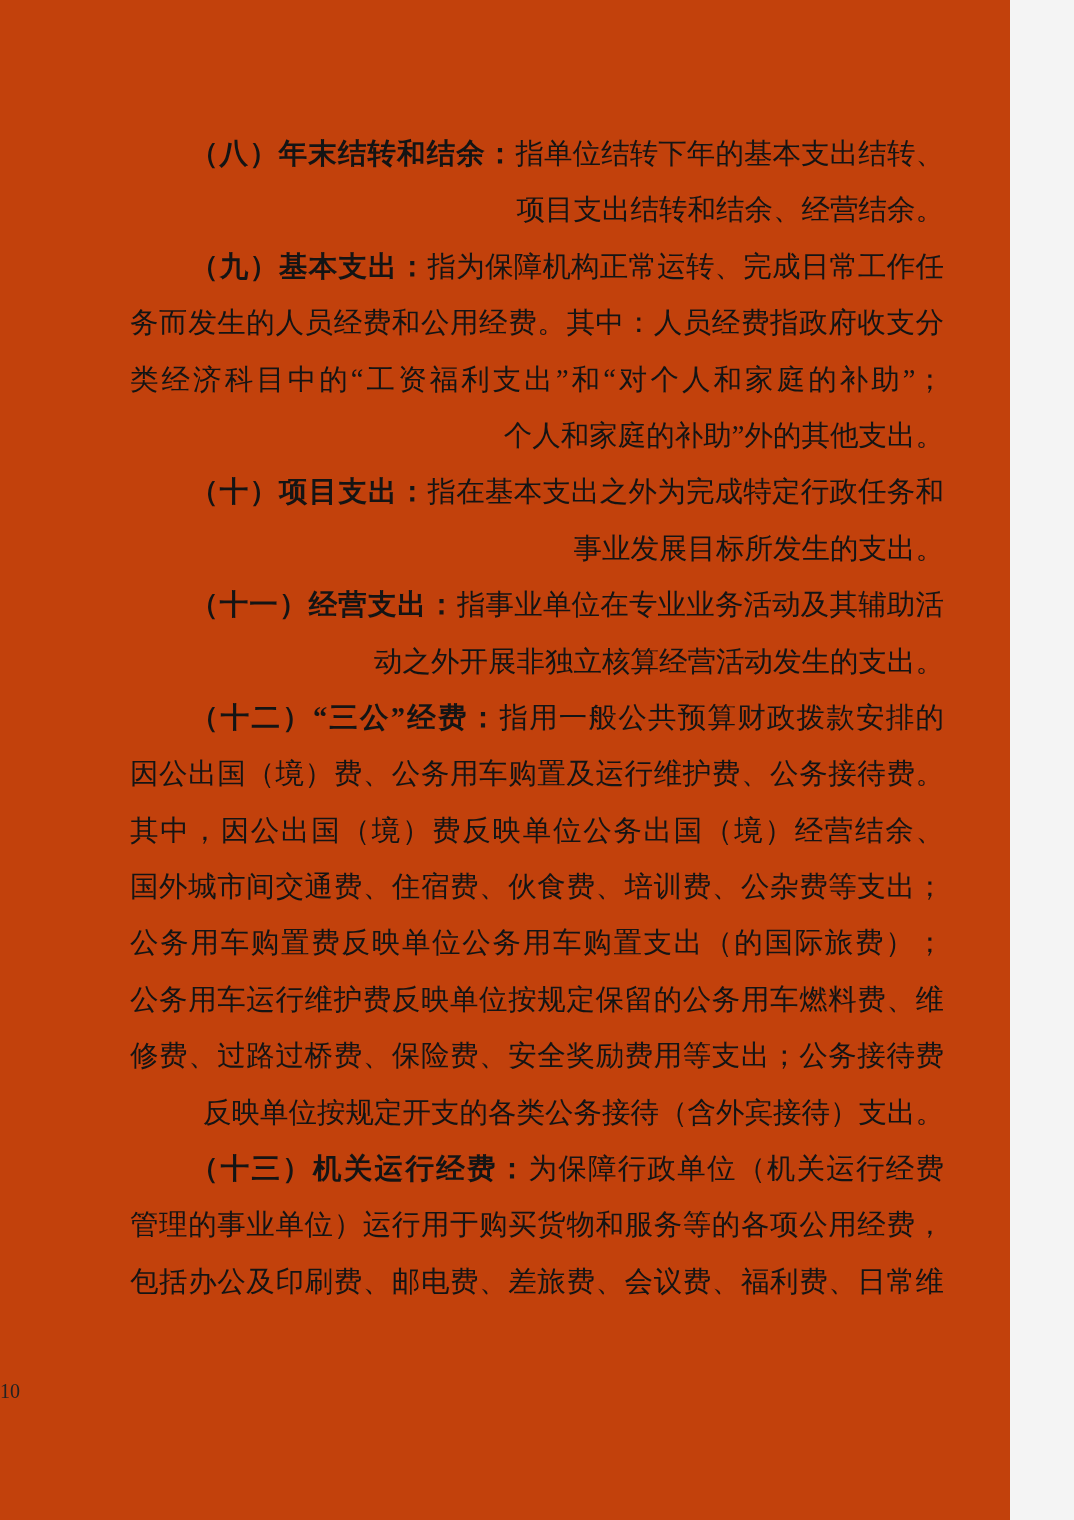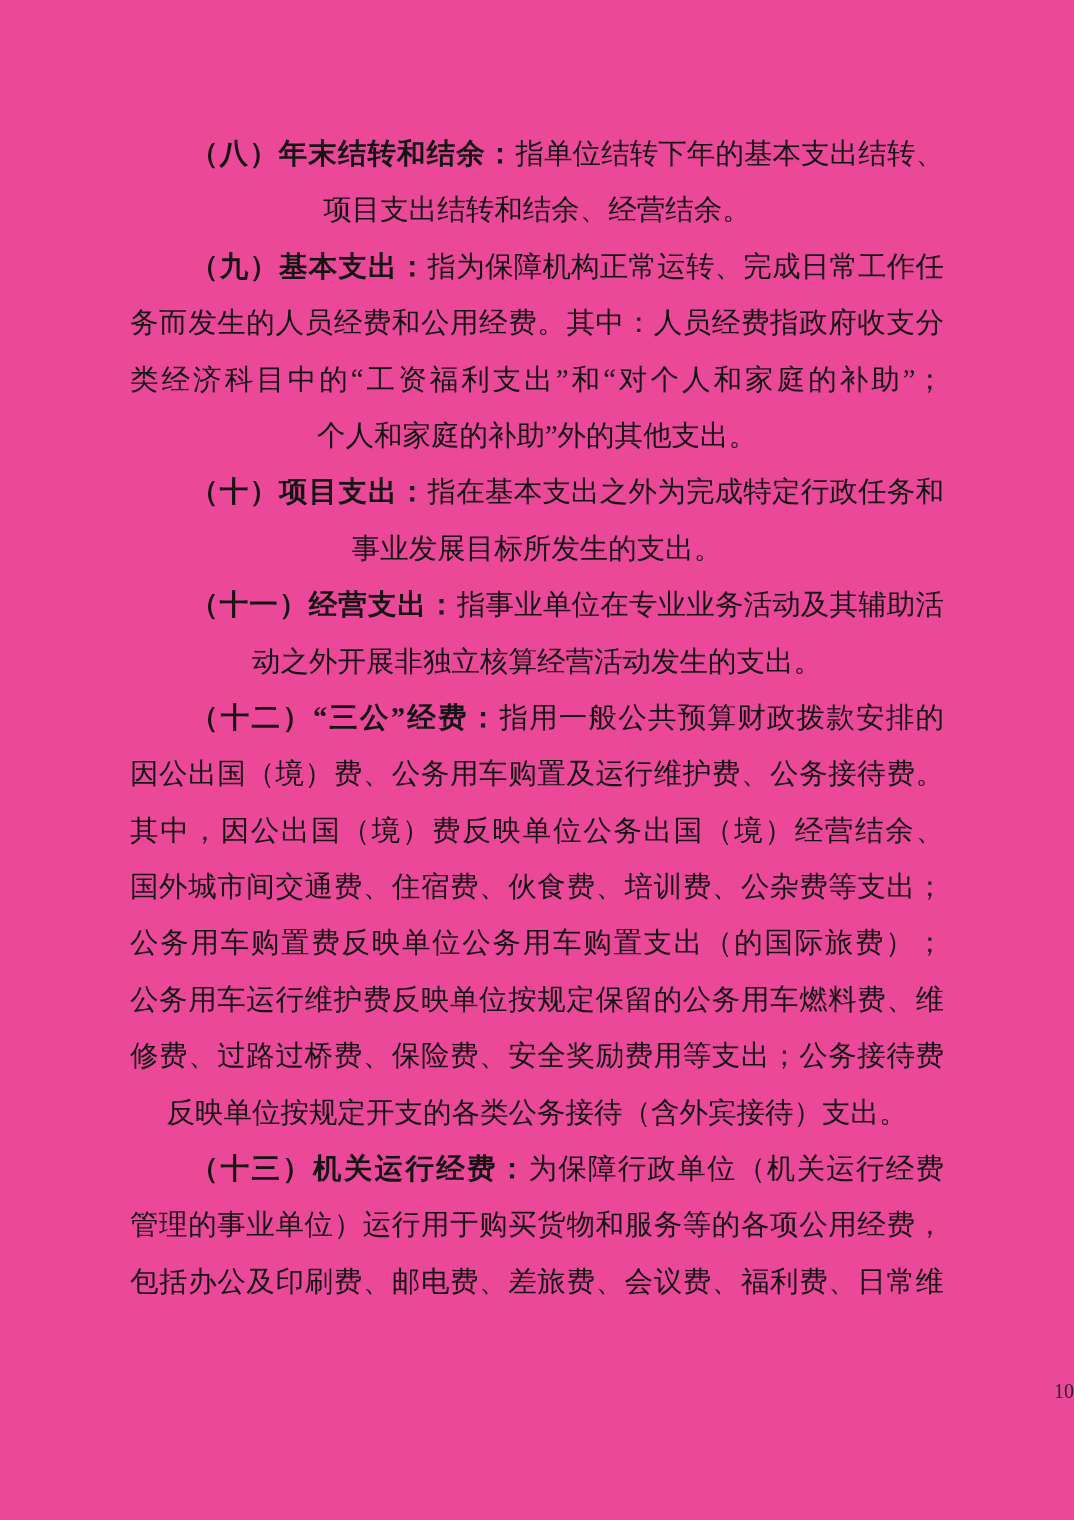--- a/index.html
+++ b/index.html
@@ -4,58 +4,59 @@
 <style>
   html, body { margin: 0; padding: 0; }
   body {
     width: 1074px;
     height: 1520px;
     background: #f4f4f4;
     font-family: "Liberation Serif", "DejaVu Serif", serif;
   }
   .page {
     position: relative;
-    width: 1074px;
+    width: 962px;
     height: 1520px;
-    background: #ec4899;
+    background: #c2410c;
     overflow: hidden;
+    padding-left: 48px;
   }
   .text-body {
     position: absolute;
     left: 130px;
     top: 126px;
     width: 814px;
   }
   .line {
     height: 56.4px;
     line-height: 56.4px;
     font-size: 28.5px;
     color: #141414;
-    text-align: center;
+    text-align: right;
     white-space: normal;
     overflow: hidden;
   }
   .line.j {
     text-align: justify;
     text-align-last: justify;
     text-justify: inter-character;
   }
   .line.ind {
     text-indent: 60px;
   }
   .bold {
     font-weight: 700;
     letter-spacing: 1px;
   }
   .page-number {
     position: absolute;
     left: 0;
     top: 1380px;
     width: 100%;
-    text-align: right;
+    text-align: left;
     font-size: 20px;
     color: #222222;
   }
 </style>
 </head>
 <body>
 
 <div class="page">
   <div class="text-body">
       <div class="line j ind"><span class="bold">（八）年末结转和结余：</span><span>指单位结转下年的基本支出结转、</span></div>

